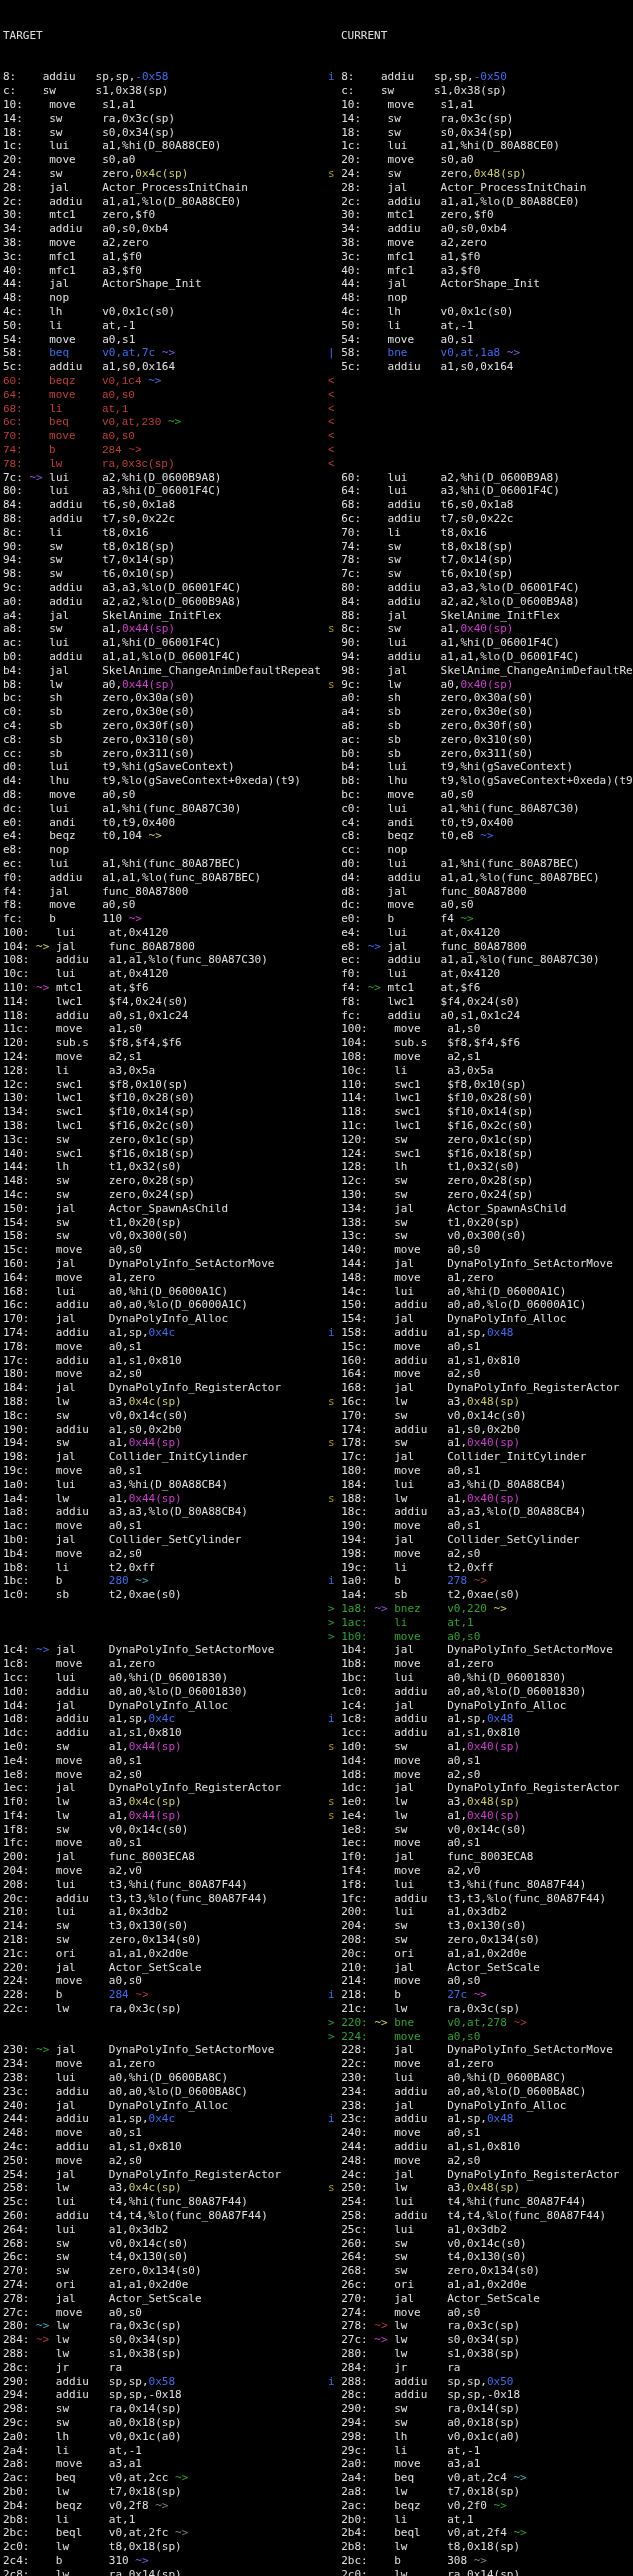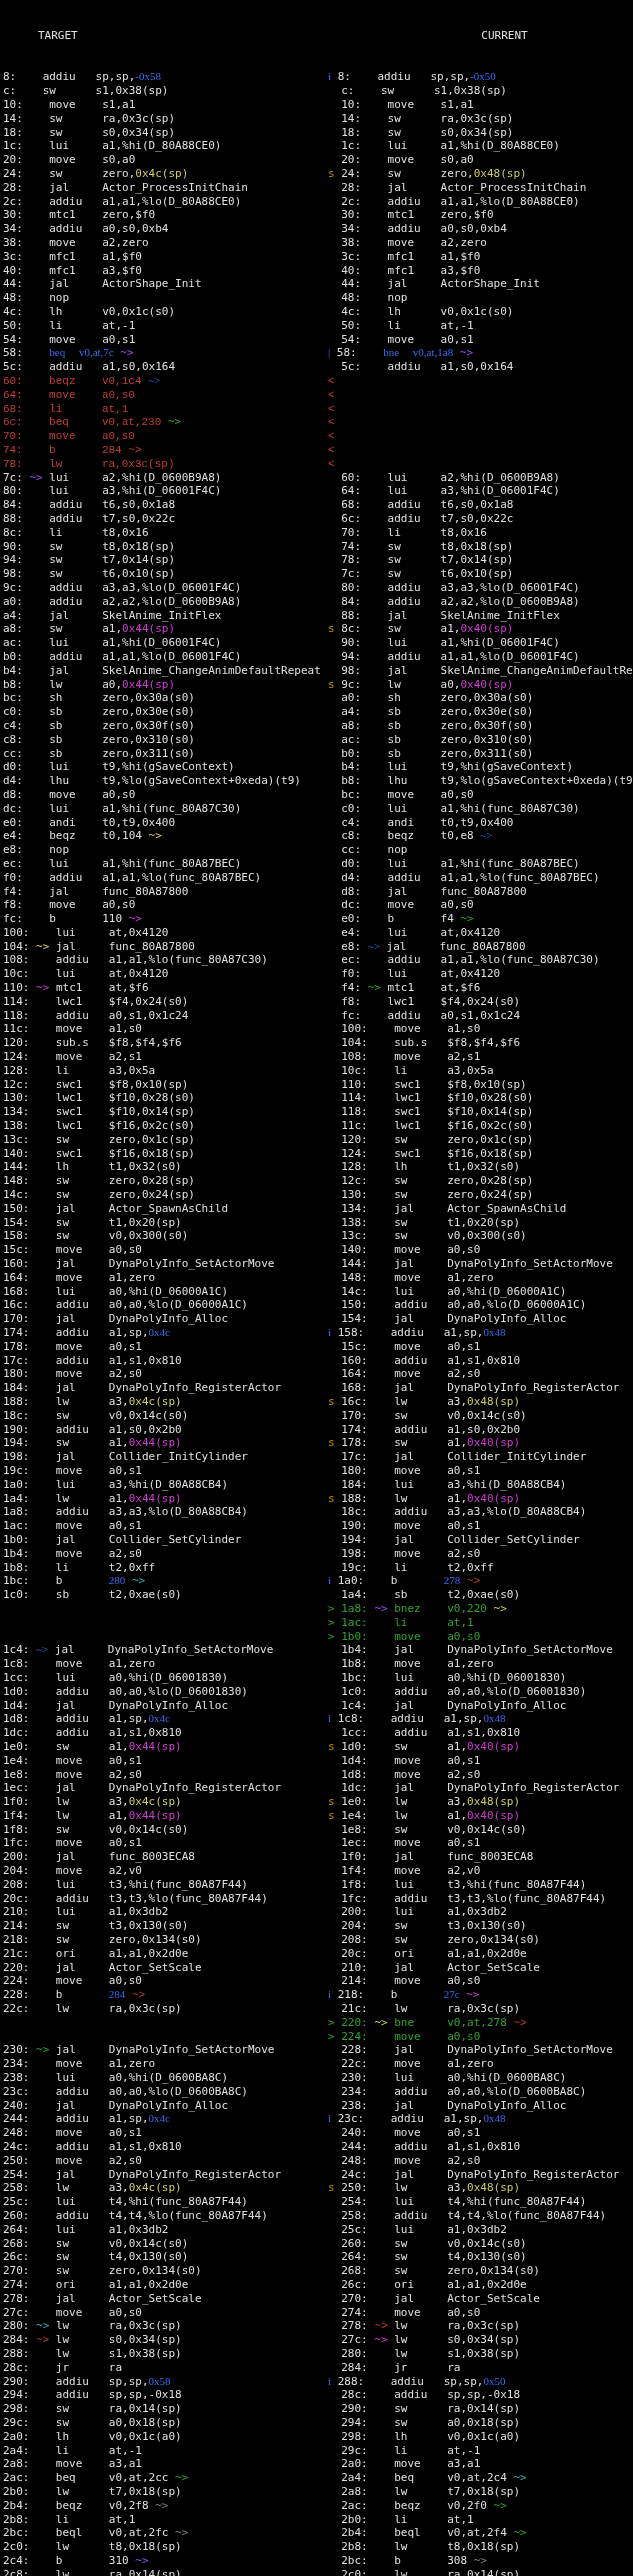--- a/index.html
+++ b/index.html
@@ -3,37 +3,37 @@
 <meta charset="utf-8">
 <style>
   html,body{margin:0;padding:0;background:#000;}
   body{width:633px;height:2576px;overflow:hidden;position:relative;
        font-family:"DejaVu Sans Mono","Liberation Mono",monospace;}
   #diff-view{position:absolute;inset:0;background:#000;}
   .col{position:absolute;top:1.5px;bottom:0;white-space:pre;overflow:hidden;
        font-size:11px;line-height:13.8px;letter-spacing:0;}
   #col-target{left:2.9px;width:324px;}
   #col-current{left:328px;width:305px;}
-  .hdr{height:13.8px;margin-left:35px;}
+  .hdr{height:13.8px;}
   .row{height:13.8px;}
   
 </style>
 <style>.w{color:#e0e0e0;}
 .r{color:#c33c3c;font-family:Liberation Mono, monospace;}
 .g{color:#2da42d;}
-.b{color:#3c6cf0;font-family:Liberation Serif, serif;}
+.b{color:#3c6cf0;}
 .y{color:#cfcf5f;}
 .gd{color:#bb9900;}
 .m{color:#d13bd1;}
 .p{color:#9055e8;}
 .c{color:#33b3b3;}
 .gy{color:#808080;}</style></head>
 <body>
 
 <div id="diff-view">
   <div class="col" id="col-target">
     <div class="hdr w">TARGET</div>
   <div class="row"><span class="w">8:    addiu   sp,sp,</span><span class="b">-0x58</span></div><div class="row"><span class="w">c:    sw      s1,0x38(sp)</span></div><div class="row"><span class="w">10:    move    s1,a1</span></div><div class="row"><span class="w">14:    sw      ra,0x3c(sp)</span></div><div class="row"><span class="w">18:    sw      s0,0x34(sp)</span></div><div class="row"><span class="w">1c:    lui     a1,%hi(D_80A88CE0)</span></div><div class="row"><span class="w">20:    move    s0,a0</span></div><div class="row"><span class="w">24:    sw      zero,</span><span class="y">0x4c(sp)</span></div><div class="row"><span class="w">28:    jal     Actor_ProcessInitChain</span></div><div class="row"><span class="w">2c:    addiu   a1,a1,%lo(D_80A88CE0)</span></div><div class="row"><span class="w">30:    mtc1    zero,$f0</span></div><div class="row"><span class="w">34:    addiu   a0,s0,0xb4</span></div><div class="row"><span class="w">38:    move    a2,zero</span></div><div class="row"><span class="w">3c:    mfc1    a1,$f0</span></div><div class="row"><span class="w">40:    mfc1    a3,$f0</span></div><div class="row"><span class="w">44:    jal     ActorShape_Init</span></div><div class="row"><span class="w">48:    nop</span></div><div class="row"><span class="w">4c:    lh      v0,0x1c(s0)</span></div><div class="row"><span class="w">50:    li      at,-1</span></div><div class="row"><span class="w">54:    move    a0,s1</span></div><div class="row"><span class="w">58:    </span><span class="b">beq     v0,at,7c</span><span class="w"> </span><span class="p">~&gt;</span></div><div class="row"><span class="w">5c:    addiu   a1,s0,0x164</span></div><div class="row"><span class="r">60:    beqz    v0,1c4</span><span class="w"> </span><span class="b">~&gt;</span></div><div class="row"><span class="r">64:    move    a0,s0</span></div><div class="row"><span class="r">68:    li      at,1</span></div><div class="row"><span class="r">6c:    beq     v0,at,230</span><span class="w"> </span><span class="g">~&gt;</span></div><div class="row"><span class="r">70:    move    a0,s0</span></div><div class="row"><span class="r">74:    b       284 ~&gt;</span></div><div class="row"><span class="r">78:    lw      ra,0x3c(sp)</span></div><div class="row"><span class="w">7c: </span><span class="p">~&gt;</span><span class="w"> lui     a2,%hi(D_0600B9A8)</span></div><div class="row"><span class="w">80:    lui     a3,%hi(D_06001F4C)</span></div><div class="row"><span class="w">84:    addiu   t6,s0,0x1a8</span></div><div class="row"><span class="w">88:    addiu   t7,s0,0x22c</span></div><div class="row"><span class="w">8c:    li      t8,0x16</span></div><div class="row"><span class="w">90:    sw      t8,0x18(sp)</span></div><div class="row"><span class="w">94:    sw      t7,0x14(sp)</span></div><div class="row"><span class="w">98:    sw      t6,0x10(sp)</span></div><div class="row"><span class="w">9c:    addiu   a3,a3,%lo(D_06001F4C)</span></div><div class="row"><span class="w">a0:    addiu   a2,a2,%lo(D_0600B9A8)</span></div><div class="row"><span class="w">a4:    jal     SkelAnime_InitFlex</span></div><div class="row"><span class="w">a8:    sw      a1,</span><span class="m">0x44(sp)</span></div><div class="row"><span class="w">ac:    lui     a1,%hi(D_06001F4C)</span></div><div class="row"><span class="w">b0:    addiu   a1,a1,%lo(D_06001F4C)</span></div><div class="row"><span class="w">b4:    jal     SkelAnime_ChangeAnimDefaultRepeat</span></div><div class="row"><span class="w">b8:    lw      a0,</span><span class="m">0x44(sp)</span></div><div class="row"><span class="w">bc:    sh      zero,0x30a(s0)</span></div><div class="row"><span class="w">c0:    sb      zero,0x30e(s0)</span></div><div class="row"><span class="w">c4:    sb      zero,0x30f(s0)</span></div><div class="row"><span class="w">c8:    sb      zero,0x310(s0)</span></div><div class="row"><span class="w">cc:    sb      zero,0x311(s0)</span></div><div class="row"><span class="w">d0:    lui     t9,%hi(gSaveContext)</span></div><div class="row"><span class="w">d4:    lhu     t9,%lo(gSaveContext+0xeda)(t9)</span></div><div class="row"><span class="w">d8:    move    a0,s0</span></div><div class="row"><span class="w">dc:    lui     a1,%hi(func_80A87C30)</span></div><div class="row"><span class="w">e0:    andi    t0,t9,0x400</span></div><div class="row"><span class="w">e4:    beqz    t0,104 </span><span class="y">~&gt;</span></div><div class="row"><span class="w">e8:    nop</span></div><div class="row"><span class="w">ec:    lui     a1,%hi(func_80A87BEC)</span></div><div class="row"><span class="w">f0:    addiu   a1,a1,%lo(func_80A87BEC)</span></div><div class="row"><span class="w">f4:    jal     func_80A87800</span></div><div class="row"><span class="w">f8:    move    a0,s0</span></div><div class="row"><span class="w">fc:    b       110 </span><span class="m">~&gt;</span></div><div class="row"><span class="w">100:    lui     at,0x4120</span></div><div class="row"><span class="w">104: </span><span class="y">~&gt;</span><span class="w"> jal     func_80A87800</span></div><div class="row"><span class="w">108:    addiu   a1,a1,%lo(func_80A87C30)</span></div><div class="row"><span class="w">10c:    lui     at,0x4120</span></div><div class="row"><span class="w">110: </span><span class="m">~&gt;</span><span class="w"> mtc1    at,$f6</span></div><div class="row"><span class="w">114:    lwc1    $f4,0x24(s0)</span></div><div class="row"><span class="w">118:    addiu   a0,s1,0x1c24</span></div><div class="row"><span class="w">11c:    move    a1,s0</span></div><div class="row"><span class="w">120:    sub.s   $f8,$f4,$f6</span></div><div class="row"><span class="w">124:    move    a2,s1</span></div><div class="row"><span class="w">128:    li      a3,0x5a</span></div><div class="row"><span class="w">12c:    swc1    $f8,0x10(sp)</span></div><div class="row"><span class="w">130:    lwc1    $f10,0x28(s0)</span></div><div class="row"><span class="w">134:    swc1    $f10,0x14(sp)</span></div><div class="row"><span class="w">138:    lwc1    $f16,0x2c(s0)</span></div><div class="row"><span class="w">13c:    sw      zero,0x1c(sp)</span></div><div class="row"><span class="w">140:    swc1    $f16,0x18(sp)</span></div><div class="row"><span class="w">144:    lh      t1,0x32(s0)</span></div><div class="row"><span class="w">148:    sw      zero,0x28(sp)</span></div><div class="row"><span class="w">14c:    sw      zero,0x24(sp)</span></div><div class="row"><span class="w">150:    jal     Actor_SpawnAsChild</span></div><div class="row"><span class="w">154:    sw      t1,0x20(sp)</span></div><div class="row"><span class="w">158:    sw      v0,0x300(s0)</span></div><div class="row"><span class="w">15c:    move    a0,s0</span></div><div class="row"><span class="w">160:    jal     DynaPolyInfo_SetActorMove</span></div><div class="row"><span class="w">164:    move    a1,zero</span></div><div class="row"><span class="w">168:    lui     a0,%hi(D_06000A1C)</span></div><div class="row"><span class="w">16c:    addiu   a0,a0,%lo(D_06000A1C)</span></div><div class="row"><span class="w">170:    jal     DynaPolyInfo_Alloc</span></div><div class="row"><span class="w">174:    addiu   a1,sp,</span><span class="b">0x4c</span></div><div class="row"><span class="w">178:    move    a0,s1</span></div><div class="row"><span class="w">17c:    addiu   a1,s1,0x810</span></div><div class="row"><span class="w">180:    move    a2,s0</span></div><div class="row"><span class="w">184:    jal     DynaPolyInfo_RegisterActor</span></div><div class="row"><span class="w">188:    lw      a3,</span><span class="y">0x4c(sp)</span></div><div class="row"><span class="w">18c:    sw      v0,0x14c(s0)</span></div><div class="row"><span class="w">190:    addiu   a1,s0,0x2b0</span></div><div class="row"><span class="w">194:    sw      a1,</span><span class="m">0x44(sp)</span></div><div class="row"><span class="w">198:    jal     Collider_InitCylinder</span></div><div class="row"><span class="w">19c:    move    a0,s1</span></div><div class="row"><span class="w">1a0:    lui     a3,%hi(D_80A88CB4)</span></div><div class="row"><span class="w">1a4:    lw      a1,</span><span class="m">0x44(sp)</span></div><div class="row"><span class="w">1a8:    addiu   a3,a3,%lo(D_80A88CB4)</span></div><div class="row"><span class="w">1ac:    move    a0,s1</span></div><div class="row"><span class="w">1b0:    jal     Collider_SetCylinder</span></div><div class="row"><span class="w">1b4:    move    a2,s0</span></div><div class="row"><span class="w">1b8:    li      t2,0xff</span></div><div class="row"><span class="w">1bc:    b       </span><span class="b">280</span><span class="w"> </span><span class="c">~&gt;</span></div><div class="row"><span class="w">1c0:    sb      t2,0xae(s0)</span></div><div class="row"></div><div class="row"></div><div class="row"></div><div class="row"><span class="w">1c4: </span><span class="b">~&gt;</span><span class="w"> jal     DynaPolyInfo_SetActorMove</span></div><div class="row"><span class="w">1c8:    move    a1,zero</span></div><div class="row"><span class="w">1cc:    lui     a0,%hi(D_06001830)</span></div><div class="row"><span class="w">1d0:    addiu   a0,a0,%lo(D_06001830)</span></div><div class="row"><span class="w">1d4:    jal     DynaPolyInfo_Alloc</span></div><div class="row"><span class="w">1d8:    addiu   a1,sp,</span><span class="b">0x4c</span></div><div class="row"><span class="w">1dc:    addiu   a1,s1,0x810</span></div><div class="row"><span class="w">1e0:    sw      a1,</span><span class="m">0x44(sp)</span></div><div class="row"><span class="w">1e4:    move    a0,s1</span></div><div class="row"><span class="w">1e8:    move    a2,s0</span></div><div class="row"><span class="w">1ec:    jal     DynaPolyInfo_RegisterActor</span></div><div class="row"><span class="w">1f0:    lw      a3,</span><span class="y">0x4c(sp)</span></div><div class="row"><span class="w">1f4:    lw      a1,</span><span class="m">0x44(sp)</span></div><div class="row"><span class="w">1f8:    sw      v0,0x14c(s0)</span></div><div class="row"><span class="w">1fc:    move    a0,s1</span></div><div class="row"><span class="w">200:    jal     func_8003ECA8</span></div><div class="row"><span class="w">204:    move    a2,v0</span></div><div class="row"><span class="w">208:    lui     t3,%hi(func_80A87F44)</span></div><div class="row"><span class="w">20c:    addiu   t3,t3,%lo(func_80A87F44)</span></div><div class="row"><span class="w">210:    lui     a1,0x3db2</span></div><div class="row"><span class="w">214:    sw      t3,0x130(s0)</span></div><div class="row"><span class="w">218:    sw      zero,0x134(s0)</span></div><div class="row"><span class="w">21c:    ori     a1,a1,0x2d0e</span></div><div class="row"><span class="w">220:    jal     Actor_SetScale</span></div><div class="row"><span class="w">224:    move    a0,s0</span></div><div class="row"><span class="w">228:    b       </span><span class="b">284</span><span class="w"> </span><span class="r">~&gt;</span></div><div class="row"><span class="w">22c:    lw      ra,0x3c(sp)</span></div><div class="row"></div><div class="row"></div><div class="row"><span class="w">230: </span><span class="g">~&gt;</span><span class="w"> jal     DynaPolyInfo_SetActorMove</span></div><div class="row"><span class="w">234:    move    a1,zero</span></div><div class="row"><span class="w">238:    lui     a0,%hi(D_0600BA8C)</span></div><div class="row"><span class="w">23c:    addiu   a0,a0,%lo(D_0600BA8C)</span></div><div class="row"><span class="w">240:    jal     DynaPolyInfo_Alloc</span></div><div class="row"><span class="w">244:    addiu   a1,sp,</span><span class="b">0x4c</span></div><div class="row"><span class="w">248:    move    a0,s1</span></div><div class="row"><span class="w">24c:    addiu   a1,s1,0x810</span></div><div class="row"><span class="w">250:    move    a2,s0</span></div><div class="row"><span class="w">254:    jal     DynaPolyInfo_RegisterActor</span></div><div class="row"><span class="w">258:    lw      a3,</span><span class="y">0x4c(sp)</span></div><div class="row"><span class="w">25c:    lui     t4,%hi(func_80A87F44)</span></div><div class="row"><span class="w">260:    addiu   t4,t4,%lo(func_80A87F44)</span></div><div class="row"><span class="w">264:    lui     a1,0x3db2</span></div><div class="row"><span class="w">268:    sw      v0,0x14c(s0)</span></div><div class="row"><span class="w">26c:    sw      t4,0x130(s0)</span></div><div class="row"><span class="w">270:    sw      zero,0x134(s0)</span></div><div class="row"><span class="w">274:    ori     a1,a1,0x2d0e</span></div><div class="row"><span class="w">278:    jal     Actor_SetScale</span></div><div class="row"><span class="w">27c:    move    a0,s0</span></div><div class="row"><span class="w">280: </span><span class="c">~&gt;</span><span class="w"> lw      ra,0x3c(sp)</span></div><div class="row"><span class="w">284: </span><span class="r">~&gt;</span><span class="w"> lw      s0,0x34(sp)</span></div><div class="row"><span class="w">288:    lw      s1,0x38(sp)</span></div><div class="row"><span class="w">28c:    jr      ra</span></div><div class="row"><span class="w">290:    addiu   sp,sp,</span><span class="b">0x58</span></div><div class="row"><span class="w">294:    addiu   sp,sp,-0x18</span></div><div class="row"><span class="w">298:    sw      ra,0x14(sp)</span></div><div class="row"><span class="w">29c:    sw      a0,0x18(sp)</span></div><div class="row"><span class="w">2a0:    lh      v0,0x1c(a0)</span></div><div class="row"><span class="w">2a4:    li      at,-1</span></div><div class="row"><span class="w">2a8:    move    a3,a1</span></div><div class="row"><span class="w">2ac:    beq     v0,at,2cc </span><span class="g">~&gt;</span></div><div class="row"><span class="w">2b0:    lw      t7,0x18(sp)</span></div><div class="row"><span class="w">2b4:    beqz    v0,2f8 </span><span class="gy">~&gt;</span></div><div class="row"><span class="w">2b8:    li      at,1</span></div><div class="row"><span class="w">2bc:    beql    v0,at,2fc </span><span class="gy">~&gt;</span></div><div class="row"><span class="w">2c0:    lw      t8,0x18(sp)</span></div><div class="row"><span class="w">2c4:    b       310 </span><span class="p">~&gt;</span></div><div class="row"><span class="w">2c8:    lw      ra,0x14(sp)</span></div></div>
   <div class="col" id="col-current">
-    <div class="hdr w" style="padding-left:13px;text-align:center;">CURRENT</div>
+    <div class="hdr w" style="padding-left:13px;">CURRENT</div>
   <div class="row"><span class="b">i</span><span class="w"> 8:    addiu   sp,sp,</span><span class="b">-0x50</span></div><div class="row"><span class="w">  c:    sw      s1,0x38(sp)</span></div><div class="row"><span class="w">  10:    move    s1,a1</span></div><div class="row"><span class="w">  14:    sw      ra,0x3c(sp)</span></div><div class="row"><span class="w">  18:    sw      s0,0x34(sp)</span></div><div class="row"><span class="w">  1c:    lui     a1,%hi(D_80A88CE0)</span></div><div class="row"><span class="w">  20:    move    s0,a0</span></div><div class="row"><span class="gd">s</span><span class="w"> 24:    sw      zero,</span><span class="y">0x48(sp)</span></div><div class="row"><span class="w">  28:    jal     Actor_ProcessInitChain</span></div><div class="row"><span class="w">  2c:    addiu   a1,a1,%lo(D_80A88CE0)</span></div><div class="row"><span class="w">  30:    mtc1    zero,$f0</span></div><div class="row"><span class="w">  34:    addiu   a0,s0,0xb4</span></div><div class="row"><span class="w">  38:    move    a2,zero</span></div><div class="row"><span class="w">  3c:    mfc1    a1,$f0</span></div><div class="row"><span class="w">  40:    mfc1    a3,$f0</span></div><div class="row"><span class="w">  44:    jal     ActorShape_Init</span></div><div class="row"><span class="w">  48:    nop</span></div><div class="row"><span class="w">  4c:    lh      v0,0x1c(s0)</span></div><div class="row"><span class="w">  50:    li      at,-1</span></div><div class="row"><span class="w">  54:    move    a0,s1</span></div><div class="row"><span class="b">|</span><span class="w"> 58:    </span><span class="b">bne     v0,at,1a8</span><span class="w"> </span><span class="p">~&gt;</span></div><div class="row"><span class="w">  5c:    addiu   a1,s0,0x164</span></div><div class="row"><span class="r">&lt;</span></div><div class="row"><span class="r">&lt;</span></div><div class="row"><span class="r">&lt;</span></div><div class="row"><span class="r">&lt;</span></div><div class="row"><span class="r">&lt;</span></div><div class="row"><span class="r">&lt;</span></div><div class="row"><span class="r">&lt;</span></div><div class="row"><span class="w">  60:    lui     a2,%hi(D_0600B9A8)</span></div><div class="row"><span class="w">  64:    lui     a3,%hi(D_06001F4C)</span></div><div class="row"><span class="w">  68:    addiu   t6,s0,0x1a8</span></div><div class="row"><span class="w">  6c:    addiu   t7,s0,0x22c</span></div><div class="row"><span class="w">  70:    li      t8,0x16</span></div><div class="row"><span class="w">  74:    sw      t8,0x18(sp)</span></div><div class="row"><span class="w">  78:    sw      t7,0x14(sp)</span></div><div class="row"><span class="w">  7c:    sw      t6,0x10(sp)</span></div><div class="row"><span class="w">  80:    addiu   a3,a3,%lo(D_06001F4C)</span></div><div class="row"><span class="w">  84:    addiu   a2,a2,%lo(D_0600B9A8)</span></div><div class="row"><span class="w">  88:    jal     SkelAnime_InitFlex</span></div><div class="row"><span class="gd">s</span><span class="w"> 8c:    sw      a1,</span><span class="m">0x40(sp)</span></div><div class="row"><span class="w">  90:    lui     a1,%hi(D_06001F4C)</span></div><div class="row"><span class="w">  94:    addiu   a1,a1,%lo(D_06001F4C)</span></div><div class="row"><span class="w">  98:    jal     SkelAnime_ChangeAnimDefaultRepeat</span></div><div class="row"><span class="gd">s</span><span class="w"> 9c:    lw      a0,</span><span class="m">0x40(sp)</span></div><div class="row"><span class="w">  a0:    sh      zero,0x30a(s0)</span></div><div class="row"><span class="w">  a4:    sb      zero,0x30e(s0)</span></div><div class="row"><span class="w">  a8:    sb      zero,0x30f(s0)</span></div><div class="row"><span class="w">  ac:    sb      zero,0x310(s0)</span></div><div class="row"><span class="w">  b0:    sb      zero,0x311(s0)</span></div><div class="row"><span class="w">  b4:    lui     t9,%hi(gSaveContext)</span></div><div class="row"><span class="w">  b8:    lhu     t9,%lo(gSaveContext+0xeda)(t9)</span></div><div class="row"><span class="w">  bc:    move    a0,s0</span></div><div class="row"><span class="w">  c0:    lui     a1,%hi(func_80A87C30)</span></div><div class="row"><span class="w">  c4:    andi    t0,t9,0x400</span></div><div class="row"><span class="w">  c8:    beqz    t0,e8 </span><span class="b">~&gt;</span></div><div class="row"><span class="w">  cc:    nop</span></div><div class="row"><span class="w">  d0:    lui     a1,%hi(func_80A87BEC)</span></div><div class="row"><span class="w">  d4:    addiu   a1,a1,%lo(func_80A87BEC)</span></div><div class="row"><span class="w">  d8:    jal     func_80A87800</span></div><div class="row"><span class="w">  dc:    move    a0,s0</span></div><div class="row"><span class="w">  e0:    b       f4 </span><span class="g">~&gt;</span></div><div class="row"><span class="w">  e4:    lui     at,0x4120</span></div><div class="row"><span class="w">  e8: </span><span class="b">~&gt;</span><span class="w"> jal     func_80A87800</span></div><div class="row"><span class="w">  ec:    addiu   a1,a1,%lo(func_80A87C30)</span></div><div class="row"><span class="w">  f0:    lui     at,0x4120</span></div><div class="row"><span class="w">  f4: </span><span class="g">~&gt;</span><span class="w"> mtc1    at,$f6</span></div><div class="row"><span class="w">  f8:    lwc1    $f4,0x24(s0)</span></div><div class="row"><span class="w">  fc:    addiu   a0,s1,0x1c24</span></div><div class="row"><span class="w">  100:    move    a1,s0</span></div><div class="row"><span class="w">  104:    sub.s   $f8,$f4,$f6</span></div><div class="row"><span class="w">  108:    move    a2,s1</span></div><div class="row"><span class="w">  10c:    li      a3,0x5a</span></div><div class="row"><span class="w">  110:    swc1    $f8,0x10(sp)</span></div><div class="row"><span class="w">  114:    lwc1    $f10,0x28(s0)</span></div><div class="row"><span class="w">  118:    swc1    $f10,0x14(sp)</span></div><div class="row"><span class="w">  11c:    lwc1    $f16,0x2c(s0)</span></div><div class="row"><span class="w">  120:    sw      zero,0x1c(sp)</span></div><div class="row"><span class="w">  124:    swc1    $f16,0x18(sp)</span></div><div class="row"><span class="w">  128:    lh      t1,0x32(s0)</span></div><div class="row"><span class="w">  12c:    sw      zero,0x28(sp)</span></div><div class="row"><span class="w">  130:    sw      zero,0x24(sp)</span></div><div class="row"><span class="w">  134:    jal     Actor_SpawnAsChild</span></div><div class="row"><span class="w">  138:    sw      t1,0x20(sp)</span></div><div class="row"><span class="w">  13c:    sw      v0,0x300(s0)</span></div><div class="row"><span class="w">  140:    move    a0,s0</span></div><div class="row"><span class="w">  144:    jal     DynaPolyInfo_SetActorMove</span></div><div class="row"><span class="w">  148:    move    a1,zero</span></div><div class="row"><span class="w">  14c:    lui     a0,%hi(D_06000A1C)</span></div><div class="row"><span class="w">  150:    addiu   a0,a0,%lo(D_06000A1C)</span></div><div class="row"><span class="w">  154:    jal     DynaPolyInfo_Alloc</span></div><div class="row"><span class="b">i</span><span class="w"> 158:    addiu   a1,sp,</span><span class="b">0x48</span></div><div class="row"><span class="w">  15c:    move    a0,s1</span></div><div class="row"><span class="w">  160:    addiu   a1,s1,0x810</span></div><div class="row"><span class="w">  164:    move    a2,s0</span></div><div class="row"><span class="w">  168:    jal     DynaPolyInfo_RegisterActor</span></div><div class="row"><span class="gd">s</span><span class="w"> 16c:    lw      a3,</span><span class="y">0x48(sp)</span></div><div class="row"><span class="w">  170:    sw      v0,0x14c(s0)</span></div><div class="row"><span class="w">  174:    addiu   a1,s0,0x2b0</span></div><div class="row"><span class="gd">s</span><span class="w"> 178:    sw      a1,</span><span class="m">0x40(sp)</span></div><div class="row"><span class="w">  17c:    jal     Collider_InitCylinder</span></div><div class="row"><span class="w">  180:    move    a0,s1</span></div><div class="row"><span class="w">  184:    lui     a3,%hi(D_80A88CB4)</span></div><div class="row"><span class="gd">s</span><span class="w"> 188:    lw      a1,</span><span class="m">0x40(sp)</span></div><div class="row"><span class="w">  18c:    addiu   a3,a3,%lo(D_80A88CB4)</span></div><div class="row"><span class="w">  190:    move    a0,s1</span></div><div class="row"><span class="w">  194:    jal     Collider_SetCylinder</span></div><div class="row"><span class="w">  198:    move    a2,s0</span></div><div class="row"><span class="w">  19c:    li      t2,0xff</span></div><div class="row"><span class="b">i</span><span class="w"> 1a0:    b       </span><span class="b">278</span><span class="w"> </span><span class="r">~&gt;</span></div><div class="row"><span class="w">  1a4:    sb      t2,0xae(s0)</span></div><div class="row"><span class="g">&gt; 1a8:</span><span class="w"> </span><span class="p">~&gt;</span><span class="w"> </span><span class="g">bnez    v0,220</span><span class="w"> </span><span class="y">~&gt;</span></div><div class="row"><span class="g">&gt; 1ac:    li      at,1</span></div><div class="row"><span class="g">&gt; 1b0:    move    a0,s0</span></div><div class="row"><span class="w">  1b4:    jal     DynaPolyInfo_SetActorMove</span></div><div class="row"><span class="w">  1b8:    move    a1,zero</span></div><div class="row"><span class="w">  1bc:    lui     a0,%hi(D_06001830)</span></div><div class="row"><span class="w">  1c0:    addiu   a0,a0,%lo(D_06001830)</span></div><div class="row"><span class="w">  1c4:    jal     DynaPolyInfo_Alloc</span></div><div class="row"><span class="b">i</span><span class="w"> 1c8:    addiu   a1,sp,</span><span class="b">0x48</span></div><div class="row"><span class="w">  1cc:    addiu   a1,s1,0x810</span></div><div class="row"><span class="gd">s</span><span class="w"> 1d0:    sw      a1,</span><span class="m">0x40(sp)</span></div><div class="row"><span class="w">  1d4:    move    a0,s1</span></div><div class="row"><span class="w">  1d8:    move    a2,s0</span></div><div class="row"><span class="w">  1dc:    jal     DynaPolyInfo_RegisterActor</span></div><div class="row"><span class="gd">s</span><span class="w"> 1e0:    lw      a3,</span><span class="y">0x48(sp)</span></div><div class="row"><span class="gd">s</span><span class="w"> 1e4:    lw      a1,</span><span class="m">0x40(sp)</span></div><div class="row"><span class="w">  1e8:    sw      v0,0x14c(s0)</span></div><div class="row"><span class="w">  1ec:    move    a0,s1</span></div><div class="row"><span class="w">  1f0:    jal     func_8003ECA8</span></div><div class="row"><span class="w">  1f4:    move    a2,v0</span></div><div class="row"><span class="w">  1f8:    lui     t3,%hi(func_80A87F44)</span></div><div class="row"><span class="w">  1fc:    addiu   t3,t3,%lo(func_80A87F44)</span></div><div class="row"><span class="w">  200:    lui     a1,0x3db2</span></div><div class="row"><span class="w">  204:    sw      t3,0x130(s0)</span></div><div class="row"><span class="w">  208:    sw      zero,0x134(s0)</span></div><div class="row"><span class="w">  20c:    ori     a1,a1,0x2d0e</span></div><div class="row"><span class="w">  210:    jal     Actor_SetScale</span></div><div class="row"><span class="w">  214:    move    a0,s0</span></div><div class="row"><span class="b">i</span><span class="w"> 218:    b       </span><span class="b">27c</span><span class="w"> </span><span class="m">~&gt;</span></div><div class="row"><span class="w">  21c:    lw      ra,0x3c(sp)</span></div><div class="row"><span class="g">&gt; 220:</span><span class="w"> </span><span class="y">~&gt;</span><span class="w"> </span><span class="g">bne     v0,at,278</span><span class="w"> </span><span class="r">~&gt;</span></div><div class="row"><span class="g">&gt; 224:    move    a0,s0</span></div><div class="row"><span class="w">  228:    jal     DynaPolyInfo_SetActorMove</span></div><div class="row"><span class="w">  22c:    move    a1,zero</span></div><div class="row"><span class="w">  230:    lui     a0,%hi(D_0600BA8C)</span></div><div class="row"><span class="w">  234:    addiu   a0,a0,%lo(D_0600BA8C)</span></div><div class="row"><span class="w">  238:    jal     DynaPolyInfo_Alloc</span></div><div class="row"><span class="b">i</span><span class="w"> 23c:    addiu   a1,sp,</span><span class="b">0x48</span></div><div class="row"><span class="w">  240:    move    a0,s1</span></div><div class="row"><span class="w">  244:    addiu   a1,s1,0x810</span></div><div class="row"><span class="w">  248:    move    a2,s0</span></div><div class="row"><span class="w">  24c:    jal     DynaPolyInfo_RegisterActor</span></div><div class="row"><span class="gd">s</span><span class="w"> 250:    lw      a3,</span><span class="y">0x48(sp)</span></div><div class="row"><span class="w">  254:    lui     t4,%hi(func_80A87F44)</span></div><div class="row"><span class="w">  258:    addiu   t4,t4,%lo(func_80A87F44)</span></div><div class="row"><span class="w">  25c:    lui     a1,0x3db2</span></div><div class="row"><span class="w">  260:    sw      v0,0x14c(s0)</span></div><div class="row"><span class="w">  264:    sw      t4,0x130(s0)</span></div><div class="row"><span class="w">  268:    sw      zero,0x134(s0)</span></div><div class="row"><span class="w">  26c:    ori     a1,a1,0x2d0e</span></div><div class="row"><span class="w">  270:    jal     Actor_SetScale</span></div><div class="row"><span class="w">  274:    move    a0,s0</span></div><div class="row"><span class="w">  278: </span><span class="r">~&gt;</span><span class="w"> lw      ra,0x3c(sp)</span></div><div class="row"><span class="w">  27c: </span><span class="m">~&gt;</span><span class="w"> lw      s0,0x34(sp)</span></div><div class="row"><span class="w">  280:    lw      s1,0x38(sp)</span></div><div class="row"><span class="w">  284:    jr      ra</span></div><div class="row"><span class="b">i</span><span class="w"> 288:    addiu   sp,sp,</span><span class="b">0x50</span></div><div class="row"><span class="w">  28c:    addiu   sp,sp,-0x18</span></div><div class="row"><span class="w">  290:    sw      ra,0x14(sp)</span></div><div class="row"><span class="w">  294:    sw      a0,0x18(sp)</span></div><div class="row"><span class="w">  298:    lh      v0,0x1c(a0)</span></div><div class="row"><span class="w">  29c:    li      at,-1</span></div><div class="row"><span class="w">  2a0:    move    a3,a1</span></div><div class="row"><span class="w">  2a4:    beq     v0,at,2c4 </span><span class="c">~&gt;</span></div><div class="row"><span class="w">  2a8:    lw      t7,0x18(sp)</span></div><div class="row"><span class="w">  2ac:    beqz    v0,2f0 </span><span class="g">~&gt;</span></div><div class="row"><span class="w">  2b0:    li      at,1</span></div><div class="row"><span class="w">  2b4:    beql    v0,at,2f4 </span><span class="g">~&gt;</span></div><div class="row"><span class="w">  2b8:    lw      t8,0x18(sp)</span></div><div class="row"><span class="w">  2bc:    b       308 </span><span class="gy">~&gt;</span></div><div class="row"><span class="w">  2c0:    lw      ra,0x14(sp)</span></div></div>
 </div>
 
 
 </body></html>

